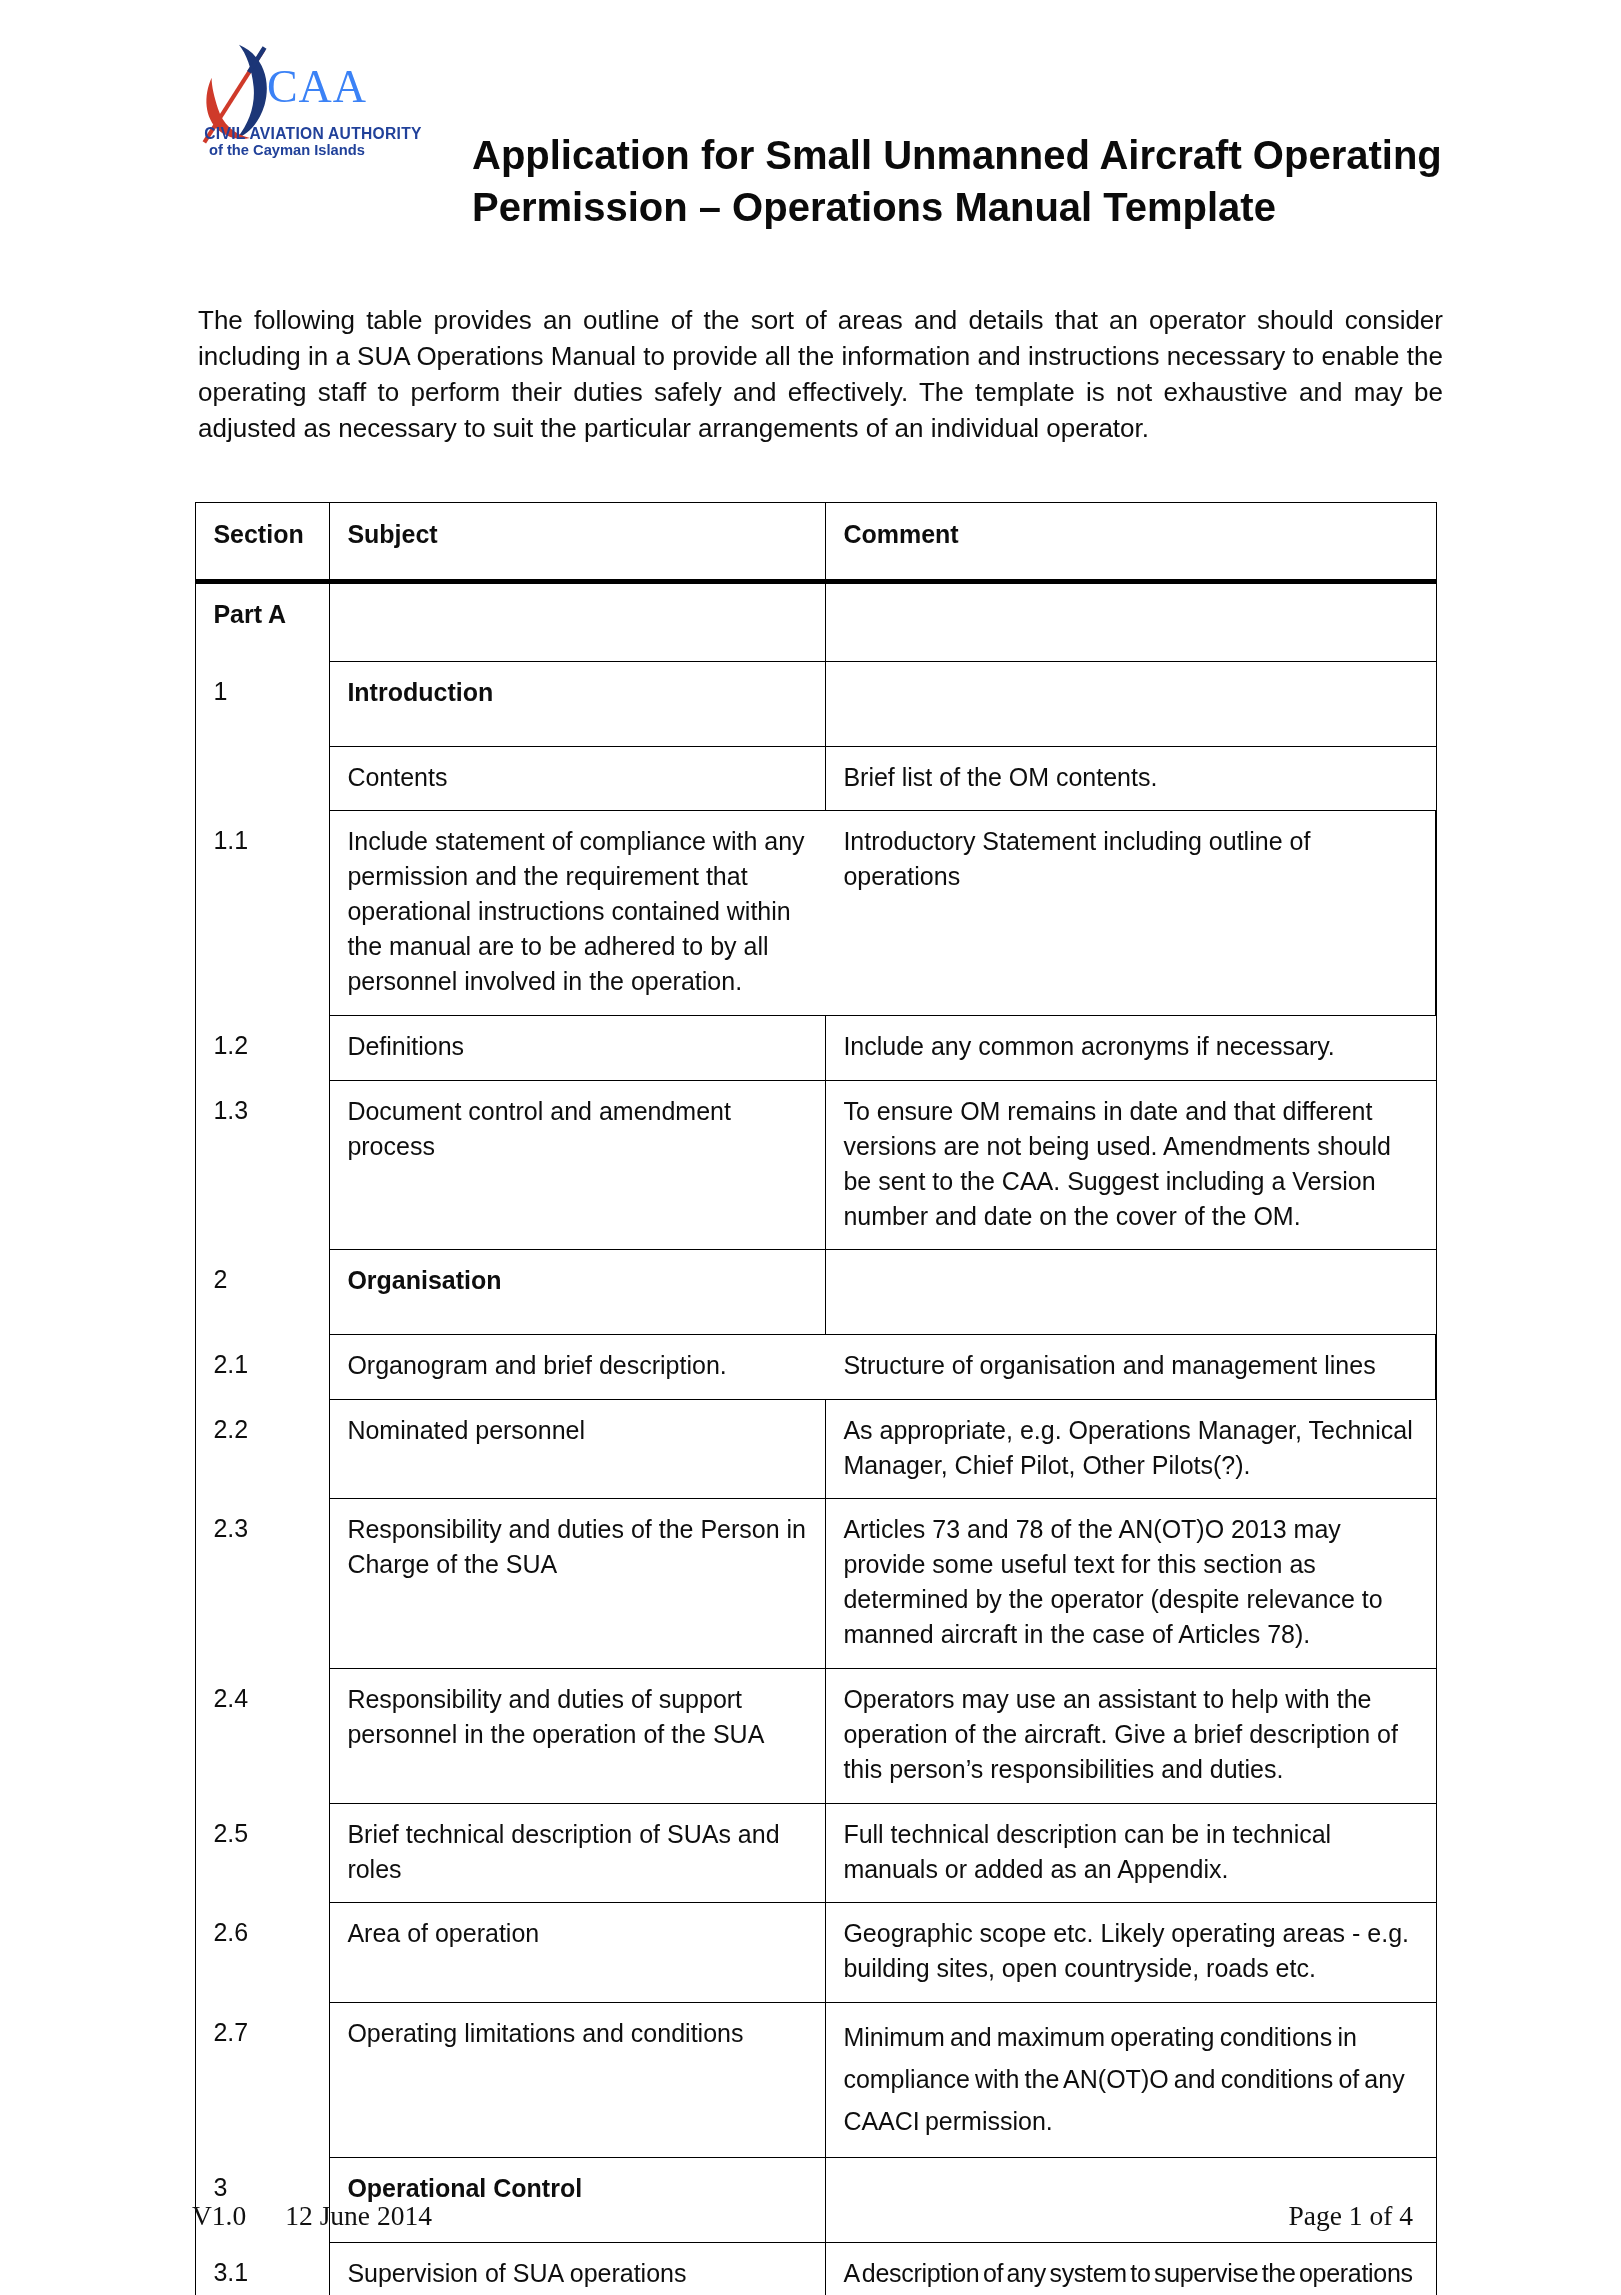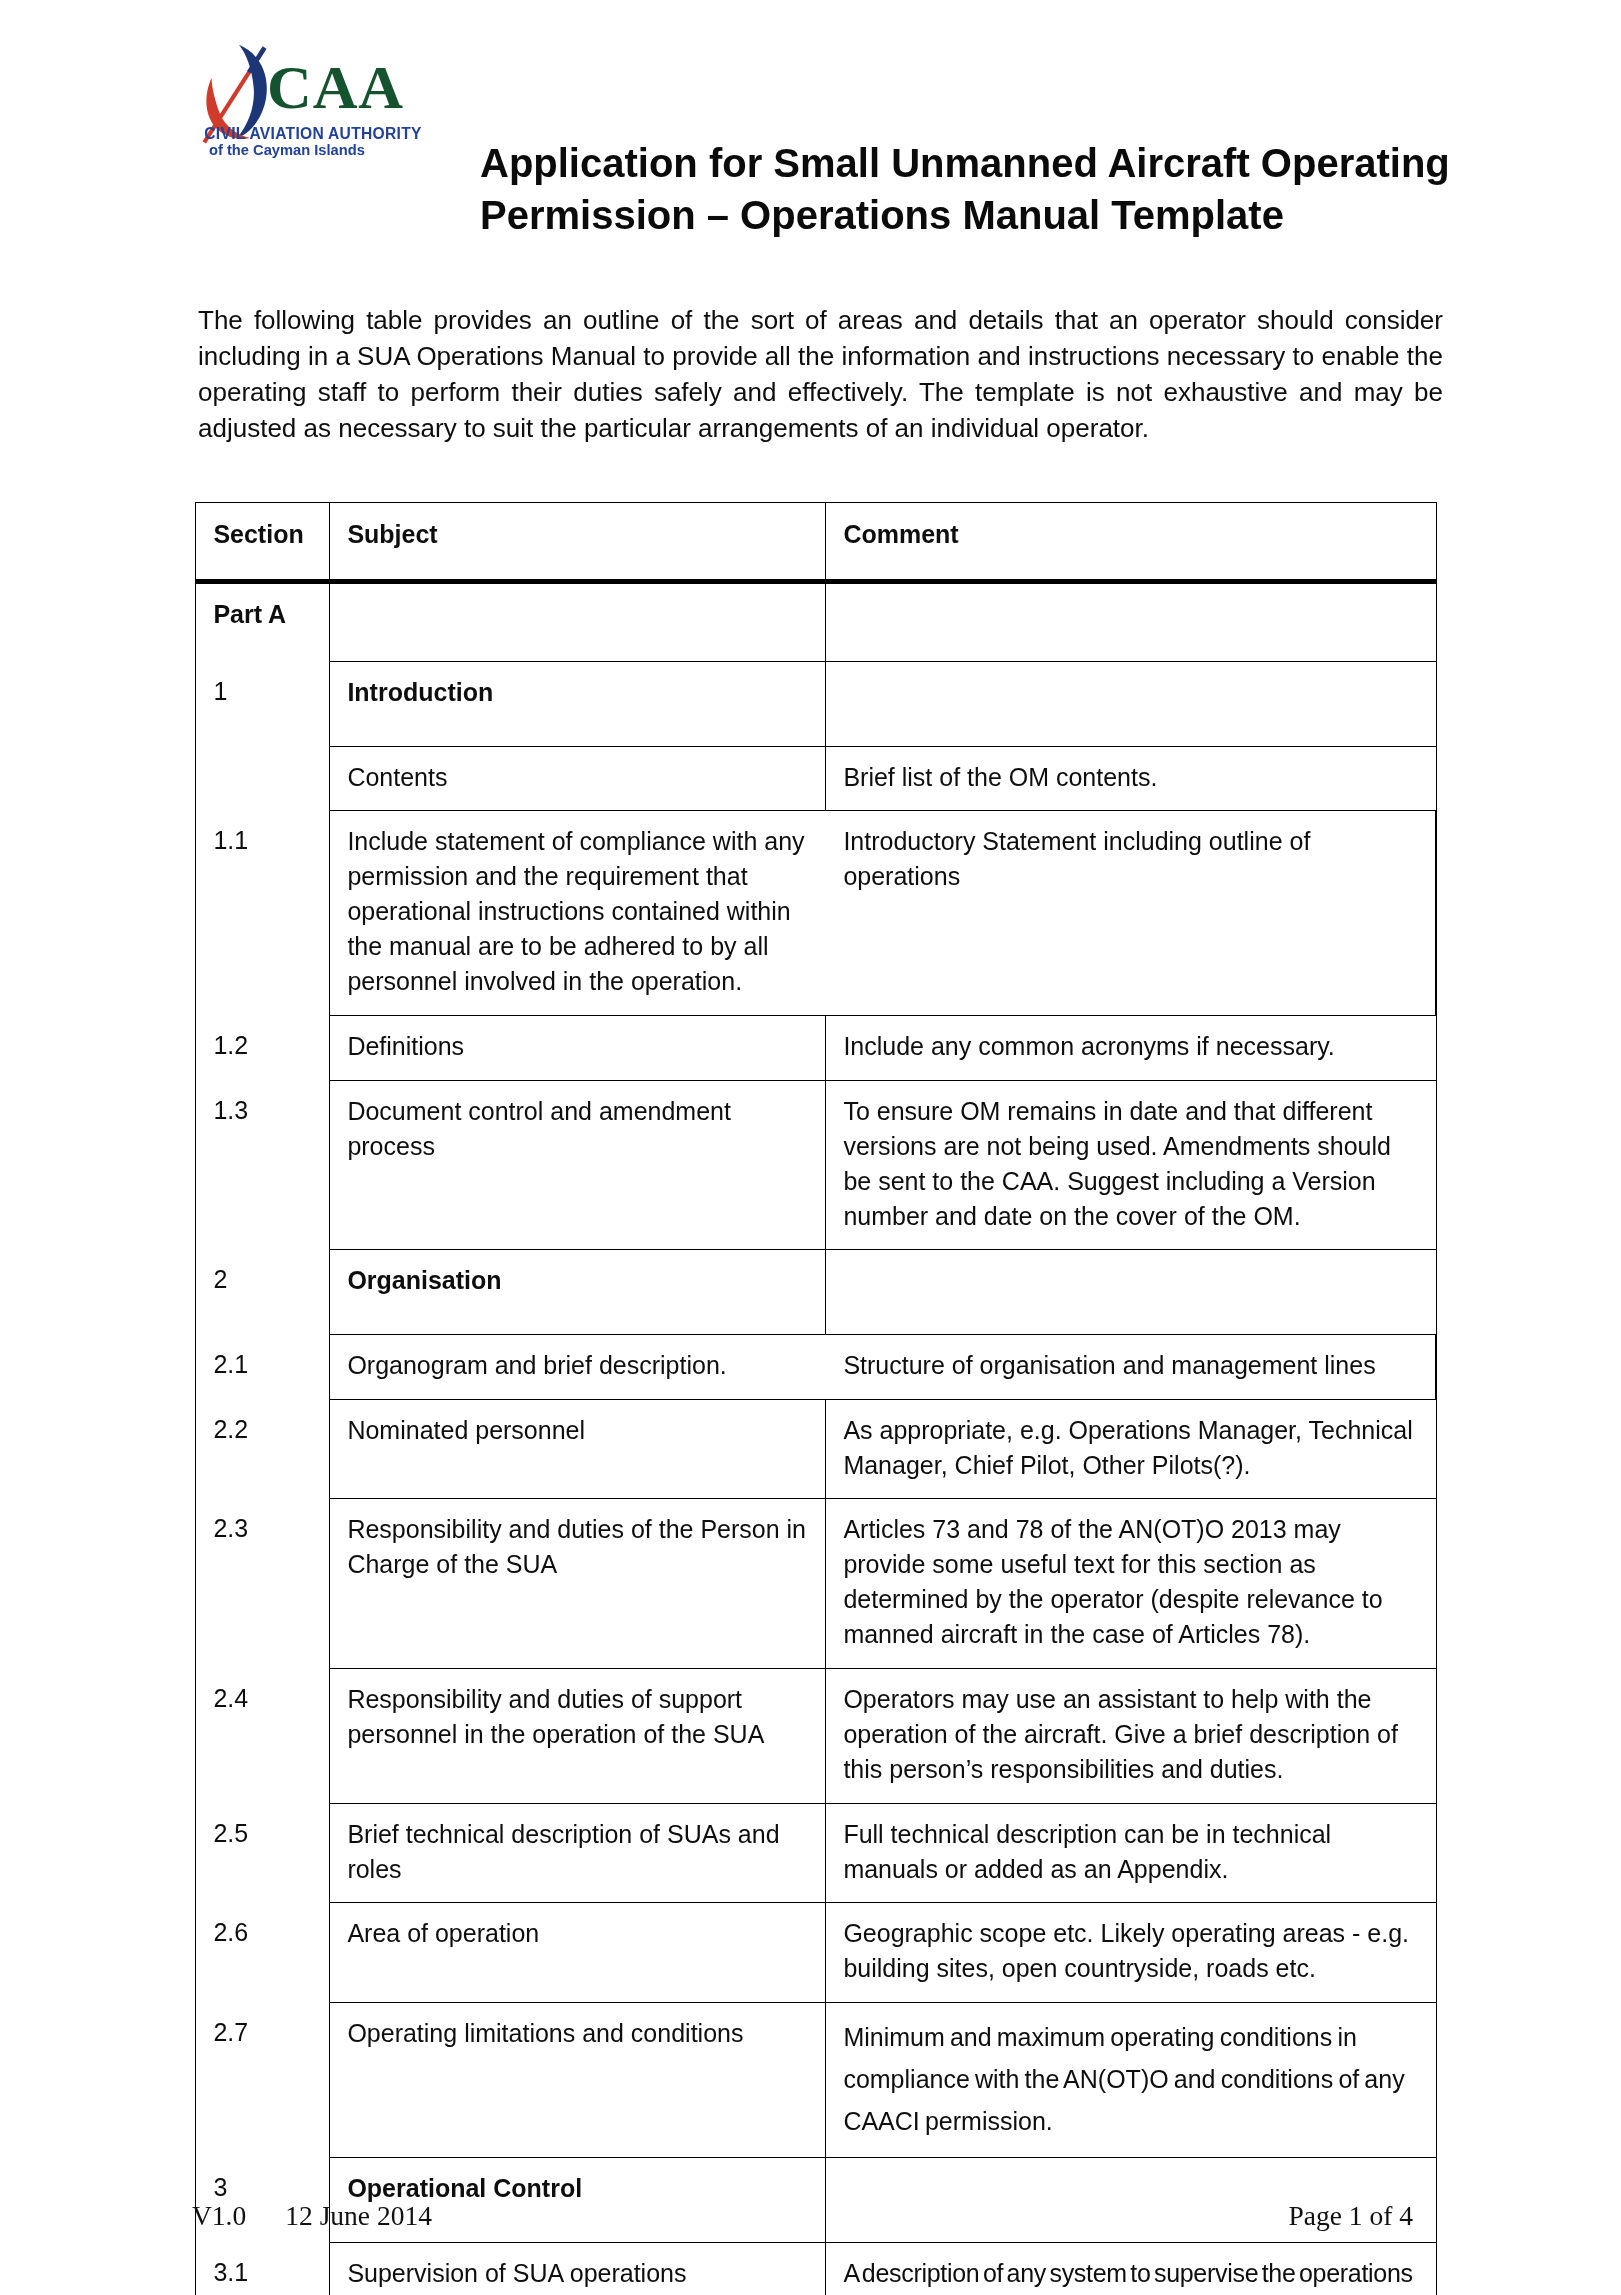--- a/index.html
+++ b/index.html
@@ -9,35 +9,35 @@
     background:#ffffff; color:#0e0e0e;
     font-family:"Liberation Sans", sans-serif;
   }
   .page { position:absolute; inset:0; background:#fff; overflow:hidden; }
 
   
   .logo { position:absolute; left:197px; top:39px; width:257px; height:127px; }
   .logo svg { position:absolute; left:0; top:0; }
   .logo-caa {
     position:absolute; left:70px; top:16.5px;
-    font-family:"Liberation Serif", serif; font-weight:700;
-    font-size:62px; line-height:62px; letter-spacing:0.9px; color:#14532d;
+    font-family:"Liberation Serif", serif; font-weight:400;
+    font-size:46px; line-height:62px; letter-spacing:0.9px; color:#3b82f6;
   }
   .logo-line1 {
     position:absolute; left:7.3px; top:86px; white-space:nowrap;
     font-size:15.6px; font-weight:700; letter-spacing:0.3px; color:#21419a;
   }
   .logo-line2 {
     position:absolute; left:12px; top:103px; white-space:nowrap;
     font-size:14.7px; font-weight:700; color:#21419a;
   }
 
   
   .title {
-    position:absolute; left:468px; top:125px; width:996px; margin:12px;
+    position:absolute; left:468px; top:125px; width:996px; margin:4px;
     font-size:40px; line-height:52px; font-weight:700; color:#0b0b0b;
   }
 
   
   .intro {
     position:absolute; left:194px; top:298px; width:1245px; margin:4px;
     font-size:26px; line-height:36px; text-align:justify; color:#0e0e0e;
   }
 
   

